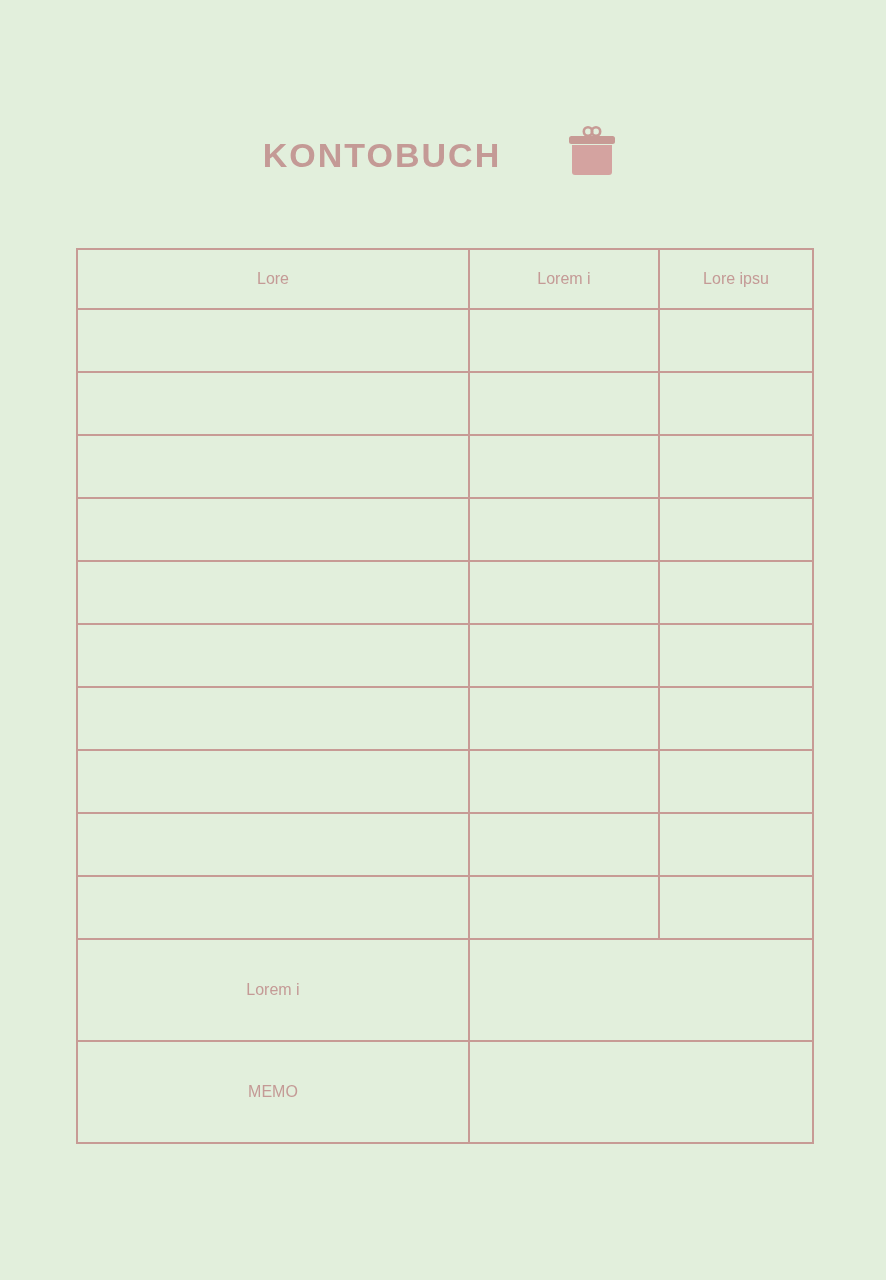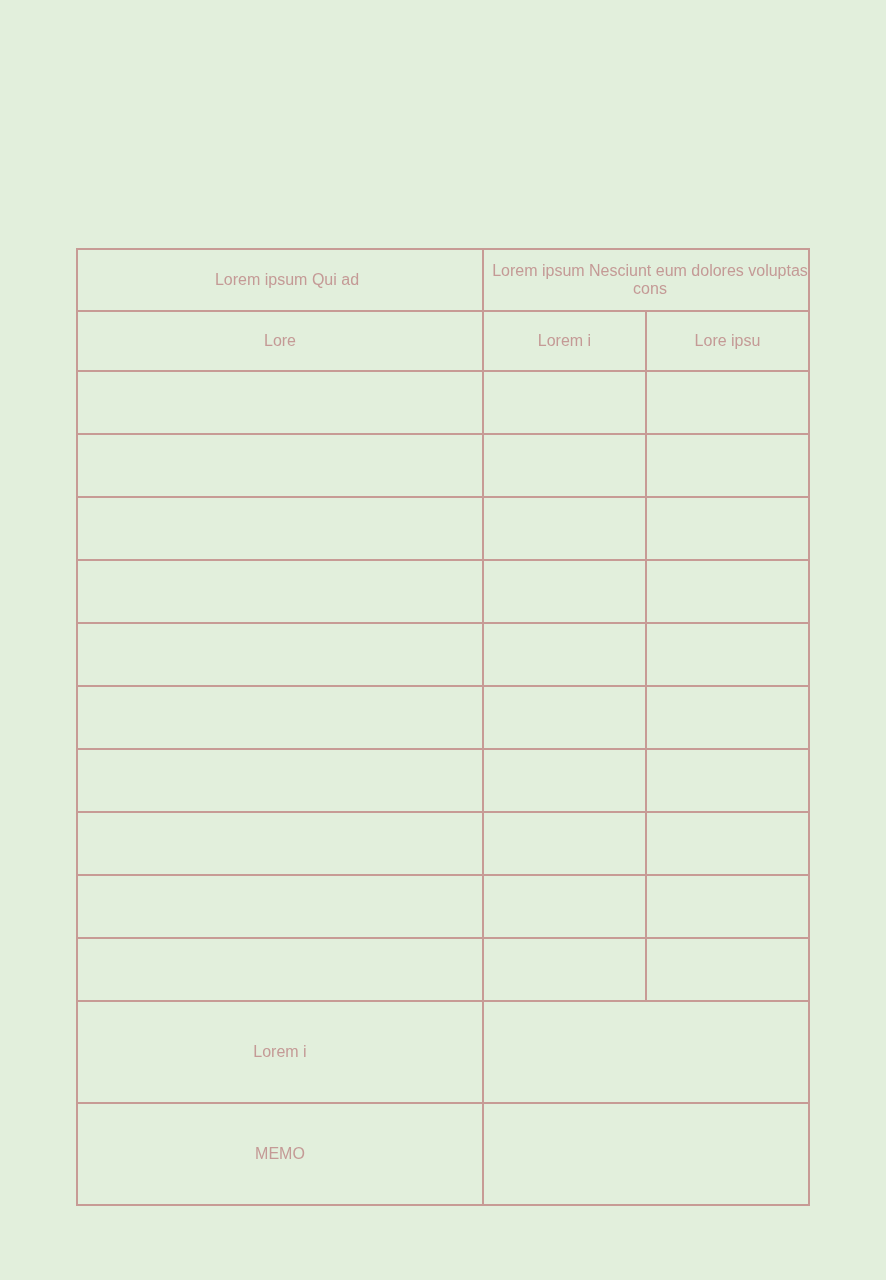--- a/index.html
+++ b/index.html
@@ -108,28 +108,38 @@
   .c1 { width: 390px; }
   .c2 { width: 188px; }
   .c3 { width: 152px; }
   .label-col { width: 164px; }
 </style>
 </head>
 <body>
 
 <div class="page">
 
+  <div class="header">
+    <div class="title">KONTOBUCH</div>
+    <span class="purse-icon">
+      <svg width="62" height="62" viewBox="0 0 62 62" xmlns="http://www.w3.org/2000/svg">
+
+        <circle cx="27" cy="7.5" r="4.2" fill="none" stroke="#c79b95" stroke-width="2.6"></circle>
+        <circle cx="35" cy="7.5" r="4.2" fill="none" stroke="#c79b95" stroke-width="2.6"></circle>
+
+        <rect x="8" y="12" width="46" height="8" rx="2.5" fill="#c79b95"></rect>
+
+        <path d="M11 21 H51 L51 48 A3 3 0 0 1 48 51 H14 A3 3 0 0 1 11 48 Z" fill="#d4a3a0"></path>
+      </svg>
+    </span>
+  </div>
 
   <div class="table-wrap">
     <table class="ledger">
       <tbody>
-        <tr class="meta-row">
-          <td class="c1 meta-left">Lorem ipsum Qui ad</td>
-          <td class="meta-right" colspan="2">Lorem ipsum Nesciunt eum dolores voluptas cons</td>
-        </tr>
 
         <tr class="col-head">
           <td class="c1">Lore</td>
           <td class="c2">Lorem i</td>
           <td class="c3">Lore ipsu</td>
         </tr>
 
         <tr class="body-row">
           <td></td>
           <td></td>

